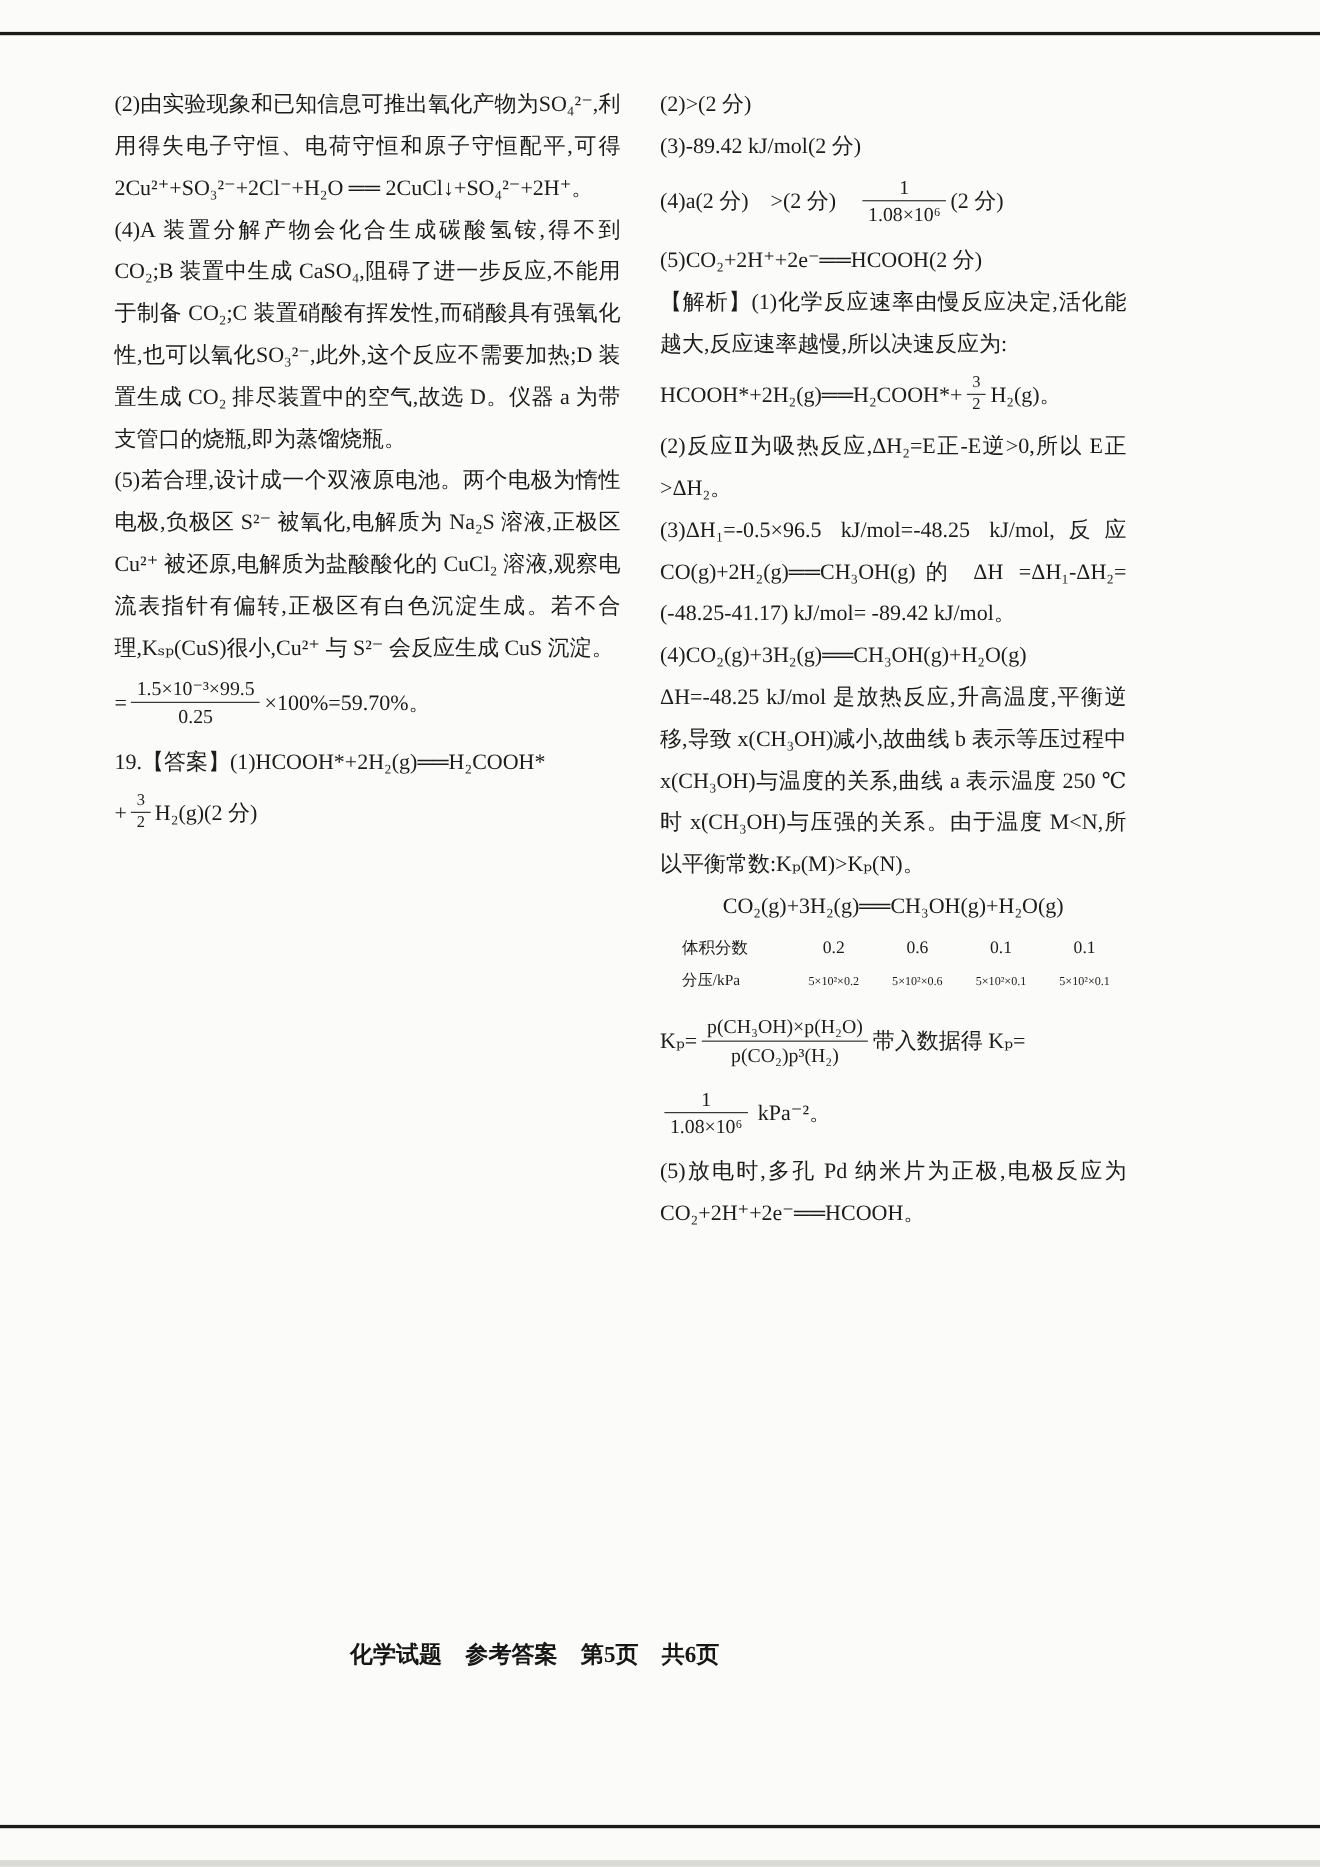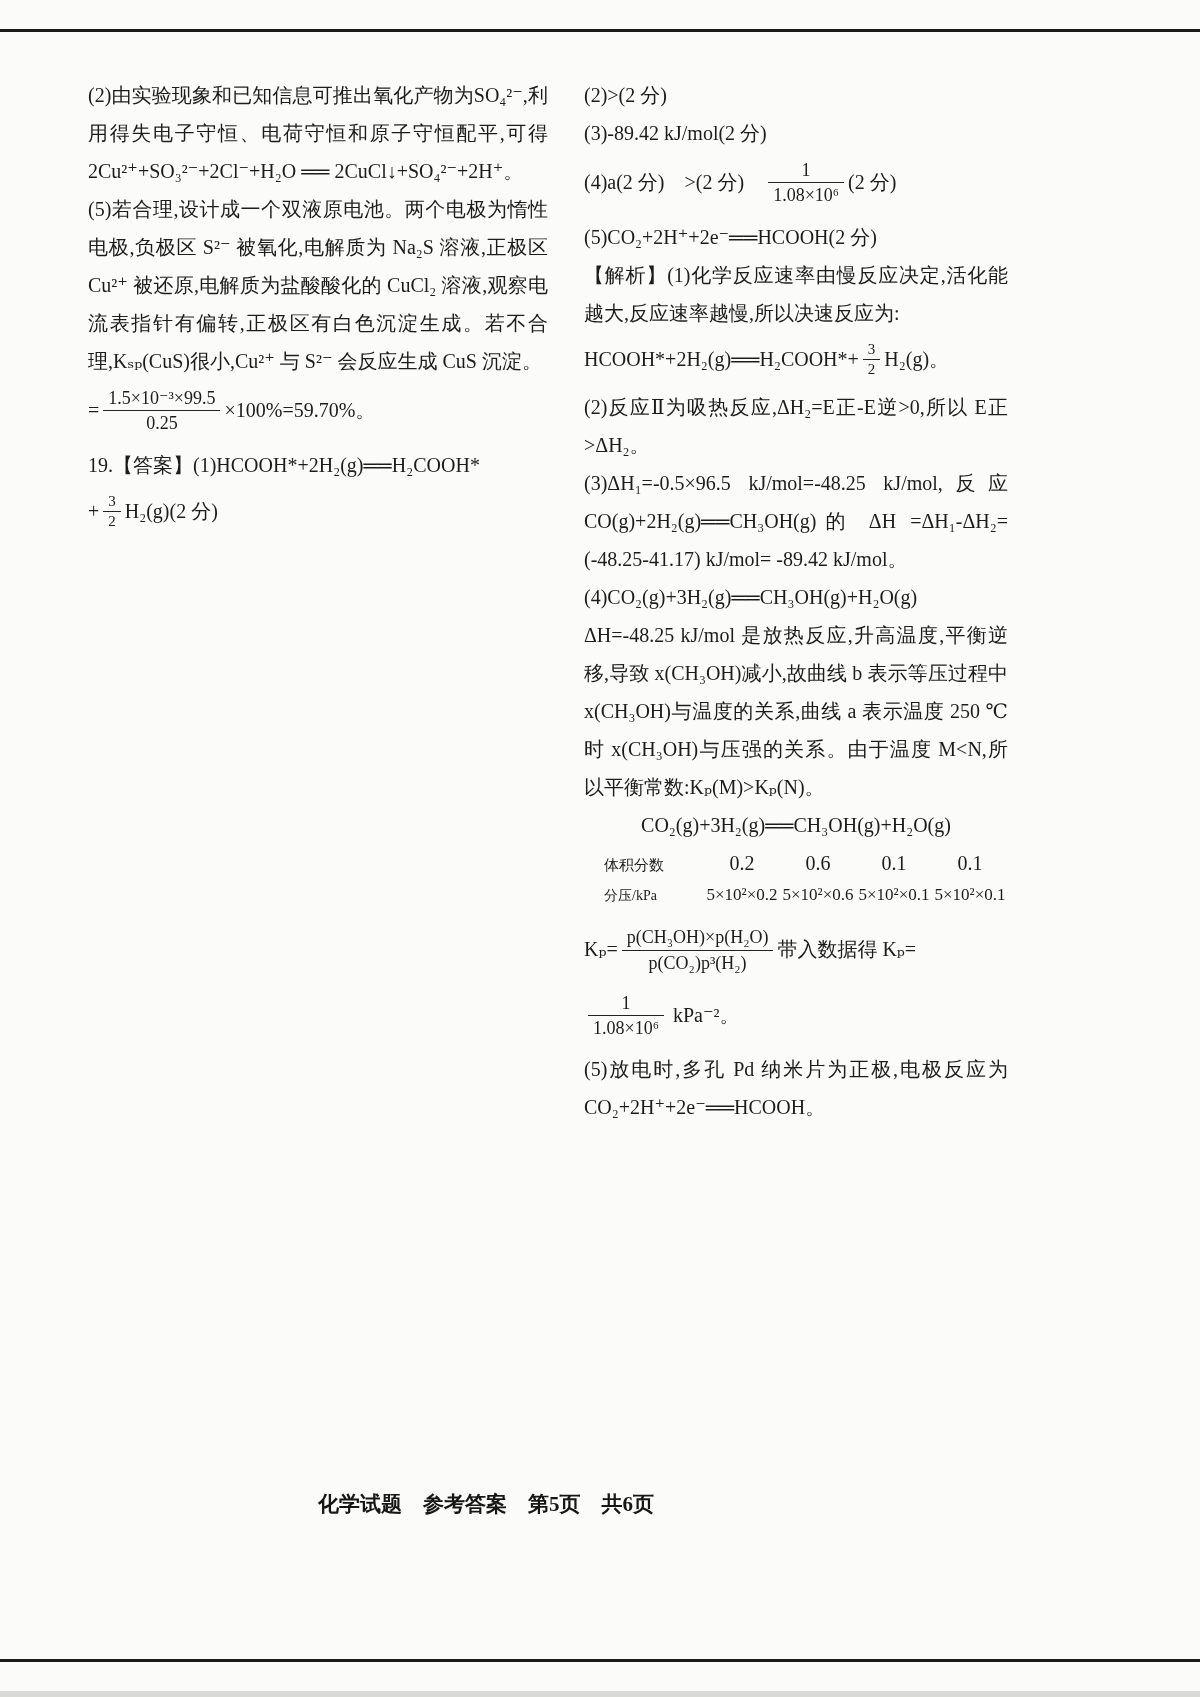--- a/index.html
+++ b/index.html
@@ -10,57 +10,58 @@
     position: relative;
     font-family: "Liberation Serif", "DejaVu Serif", serif;
     color: #1c1c1c;
     overflow: hidden;
   }
   .rule { position: absolute; left: 0; width: 1200px; background: #1a1a1a; }
   .rule-top { top: 29px; height: 3px; }
   .rule-bottom { top: 1659px; height: 3px; }
   .scan-bottom-edge { position: absolute; left: 0; bottom: 0; width: 1200px; height: 6px; background: #d9d9d5; }
 
-  .content { position: absolute; left: 88px; top: 76px; width: 920px; display: flex; gap: 36px; }
+  .content { position: absolute; left: 104px; top: 76px; width: 920px; display: flex; gap: 36px; }
   .col { font-size: 20px; line-height: 38px; text-align: justify; }
   .col-left  { width: 460px; }
   .col-right { width: 424px; }
   .col p { margin: 0; }
   .hang { text-indent: -22px; padding-left: 22px; }
 
   .frac { display: inline-block; vertical-align: middle; text-align: center; line-height: 1.3; margin: 0 4px; transform: translateY(-2px); text-indent: 0; }
   .frac .fnum { display: block; border-bottom: 1.5px solid #222; padding: 0 5px; }
   .frac .fden { display: block; padding: 0 5px; }
   .frac.fs { font-size: 15px; line-height: 1.25; }
   .frac.fm { font-size: 18px; line-height: 1.35; }
   .tall-line { padding: 8px 0; }
 
   .eq-center { text-align: center; }
 
   .mini-table { margin: 4px 0 8px 0; }
   .trow { display: flex; align-items: baseline; line-height: 30px; margin-left: 20px; }
   .tlabel { width: 100px; font-size: 15px; flex: none; }
-  .tcell { flex: 1; text-align: center; font-size: 20px; }
+  .tcell { flex: 1; text-align: center; font-size: 16px; }
   .trow.sub .tlabel { font-size: 14px; }
-  .trow.sub .tcell { font-size: 17px; }
+  .trow.sub .tcell { font-size: 11px; }
 
   .footer {
     position: absolute; top: 1490px; left: 0; width: 972px;
     text-align: center; font-weight: bold; font-size: 21px; color: #161616;
   }
 </style>
 </head>
 <body>
 
 <div class="rule rule-top"></div>
 
 <div class="content">
 
   <div class="col col-left">
     <p>(2)由实验现象和已知信息可推出氧化产物为SO₄²⁻,利用得失电子守恒、电荷守恒和原子守恒配平,可得 2Cu²⁺+SO₃²⁻+2Cl⁻+H₂O ══ 2CuCl↓+SO₄²⁻+2H⁺。</p>
+    <p>(4)A 装置分解产物会化合生成碳酸氢铵,得不到 CO₂;B 装置中生成 CaSO₄,阻碍了进一步反应,不能用于制备 CO₂;C 装置硝酸有挥发性,而硝酸具有强氧化性,也可以氧化SO₃²⁻,此外,这个反应不需要加热;D 装置生成 CO₂ 排尽装置中的空气,故选 D。仪器 a 为带支管口的烧瓶,即为蒸馏烧瓶。</p>
     <p>(5)若合理,设计成一个双液原电池。两个电极为惰性电极,负极区 S²⁻ 被氧化,电解质为 Na₂S 溶液,正极区 Cu²⁺ 被还原,电解质为盐酸酸化的 CuCl₂ 溶液,观察电流表指针有偏转,正极区有白色沉淀生成。若不合理,Kₛₚ(CuS)很小,Cu²⁺ 与 S²⁻ 会反应生成 CuS 沉淀。</p>
 
 
     <p class="tall-line">
       <span>=</span><span class="frac fm"><span class="fnum">1.5×10⁻³×99.5</span><span class="fden">0.25</span></span><span>×100%=59.70%。</span>
     </p>
 
     <p class="hang">19.【答案】(1)HCOOH*+2H₂(g)══H₂COOH*</p>
 
     <p class="tall-line">

